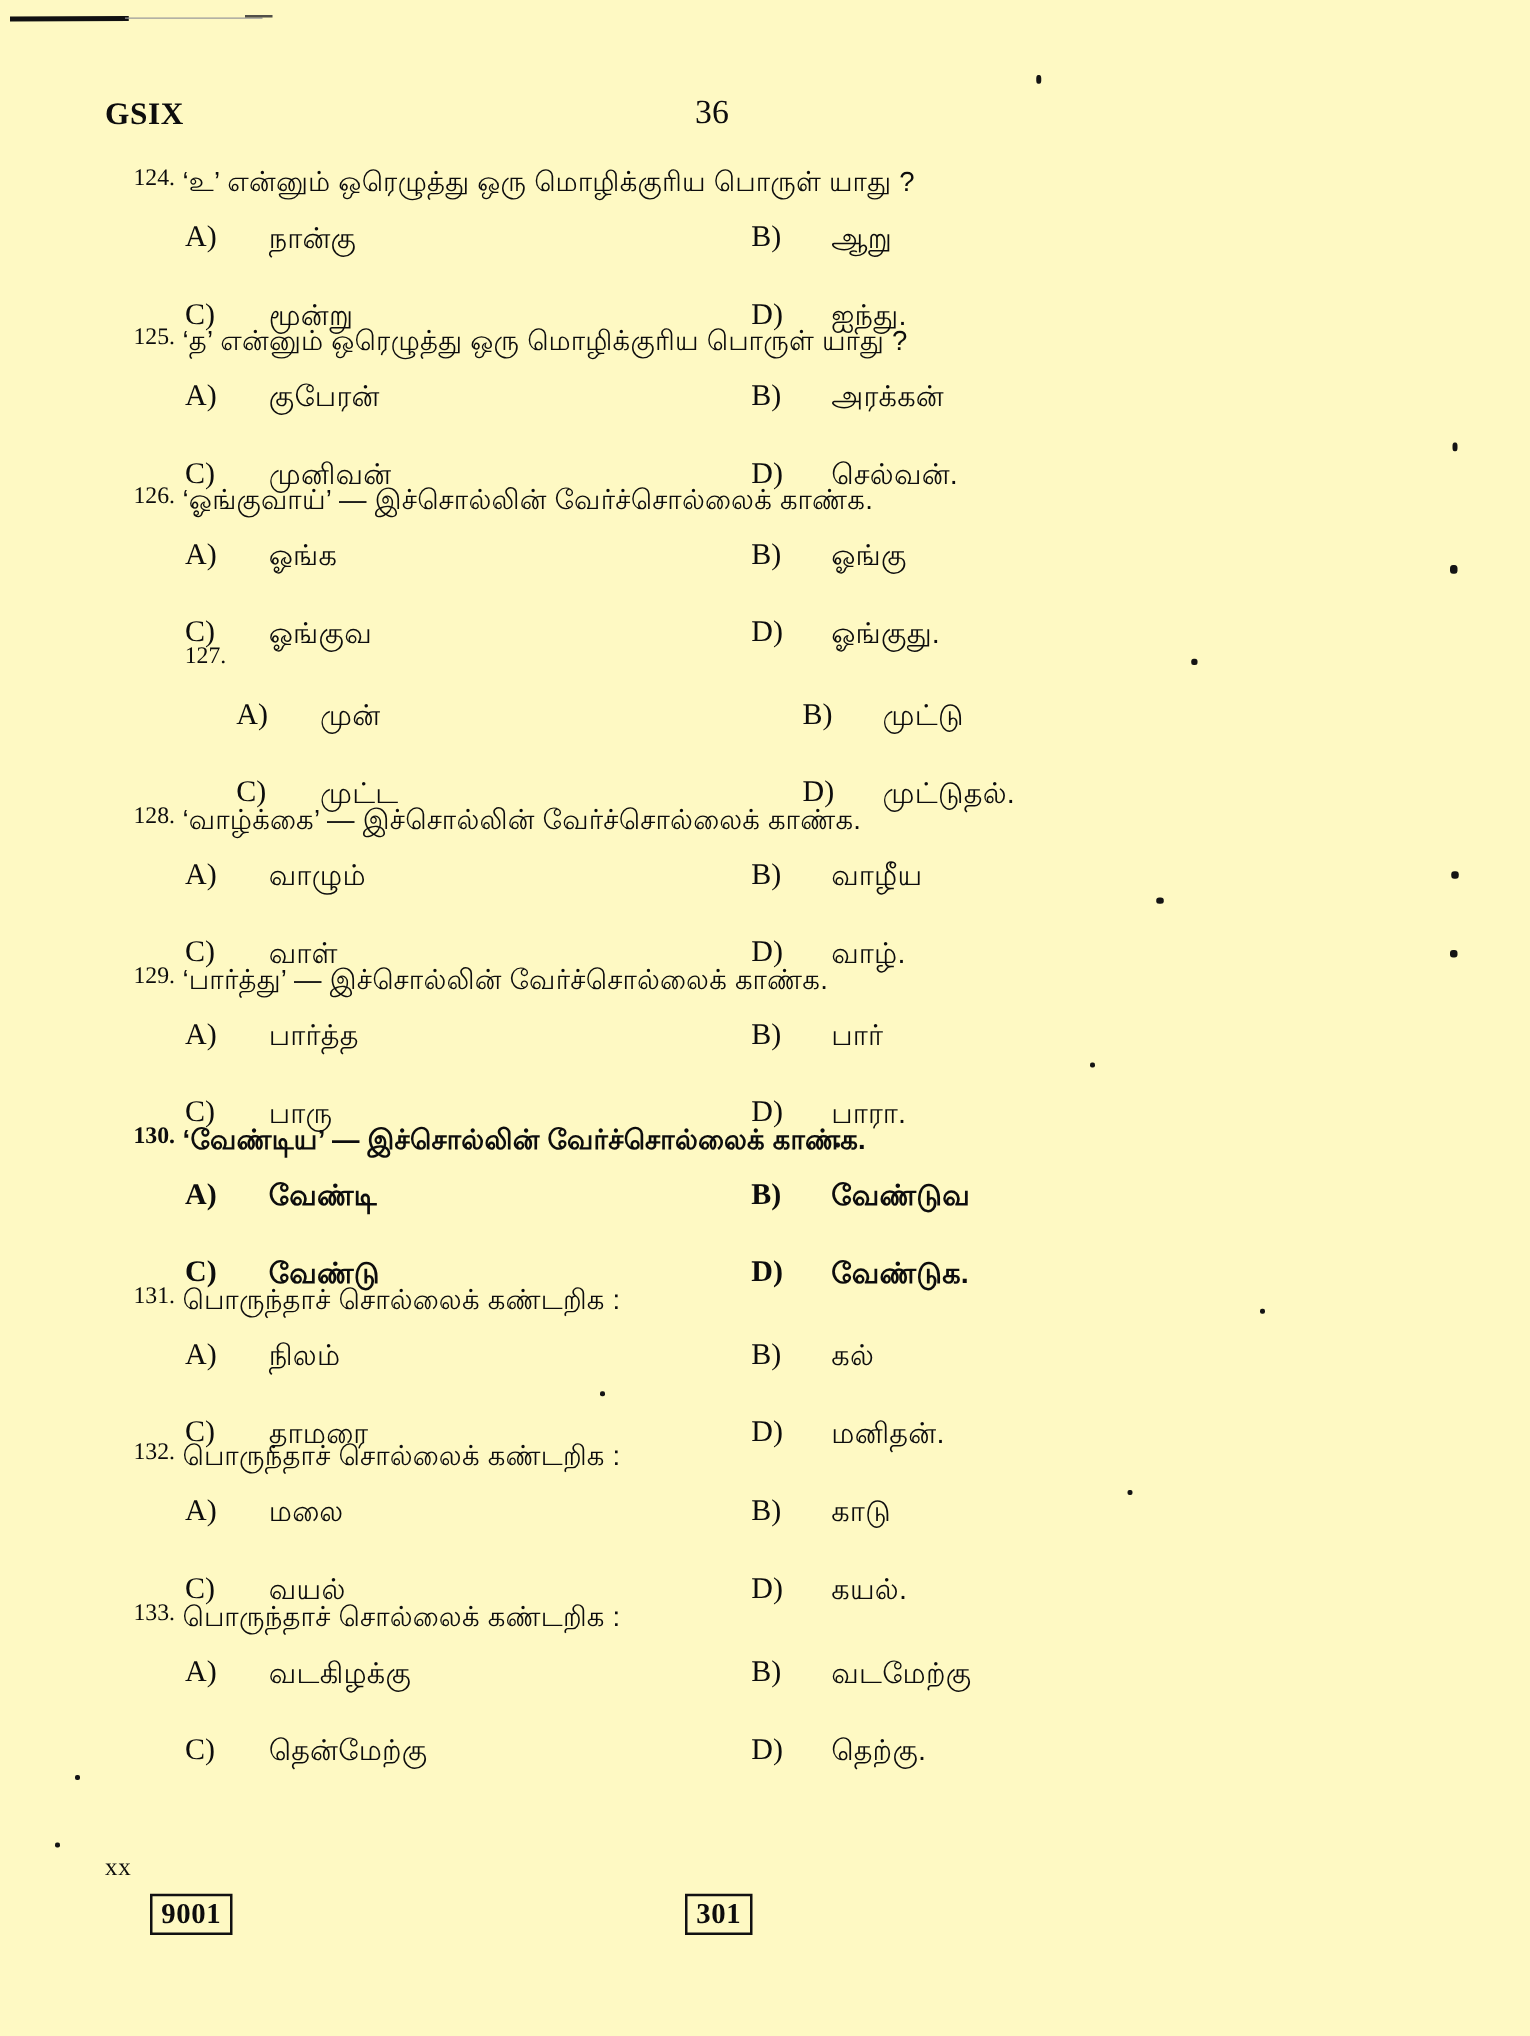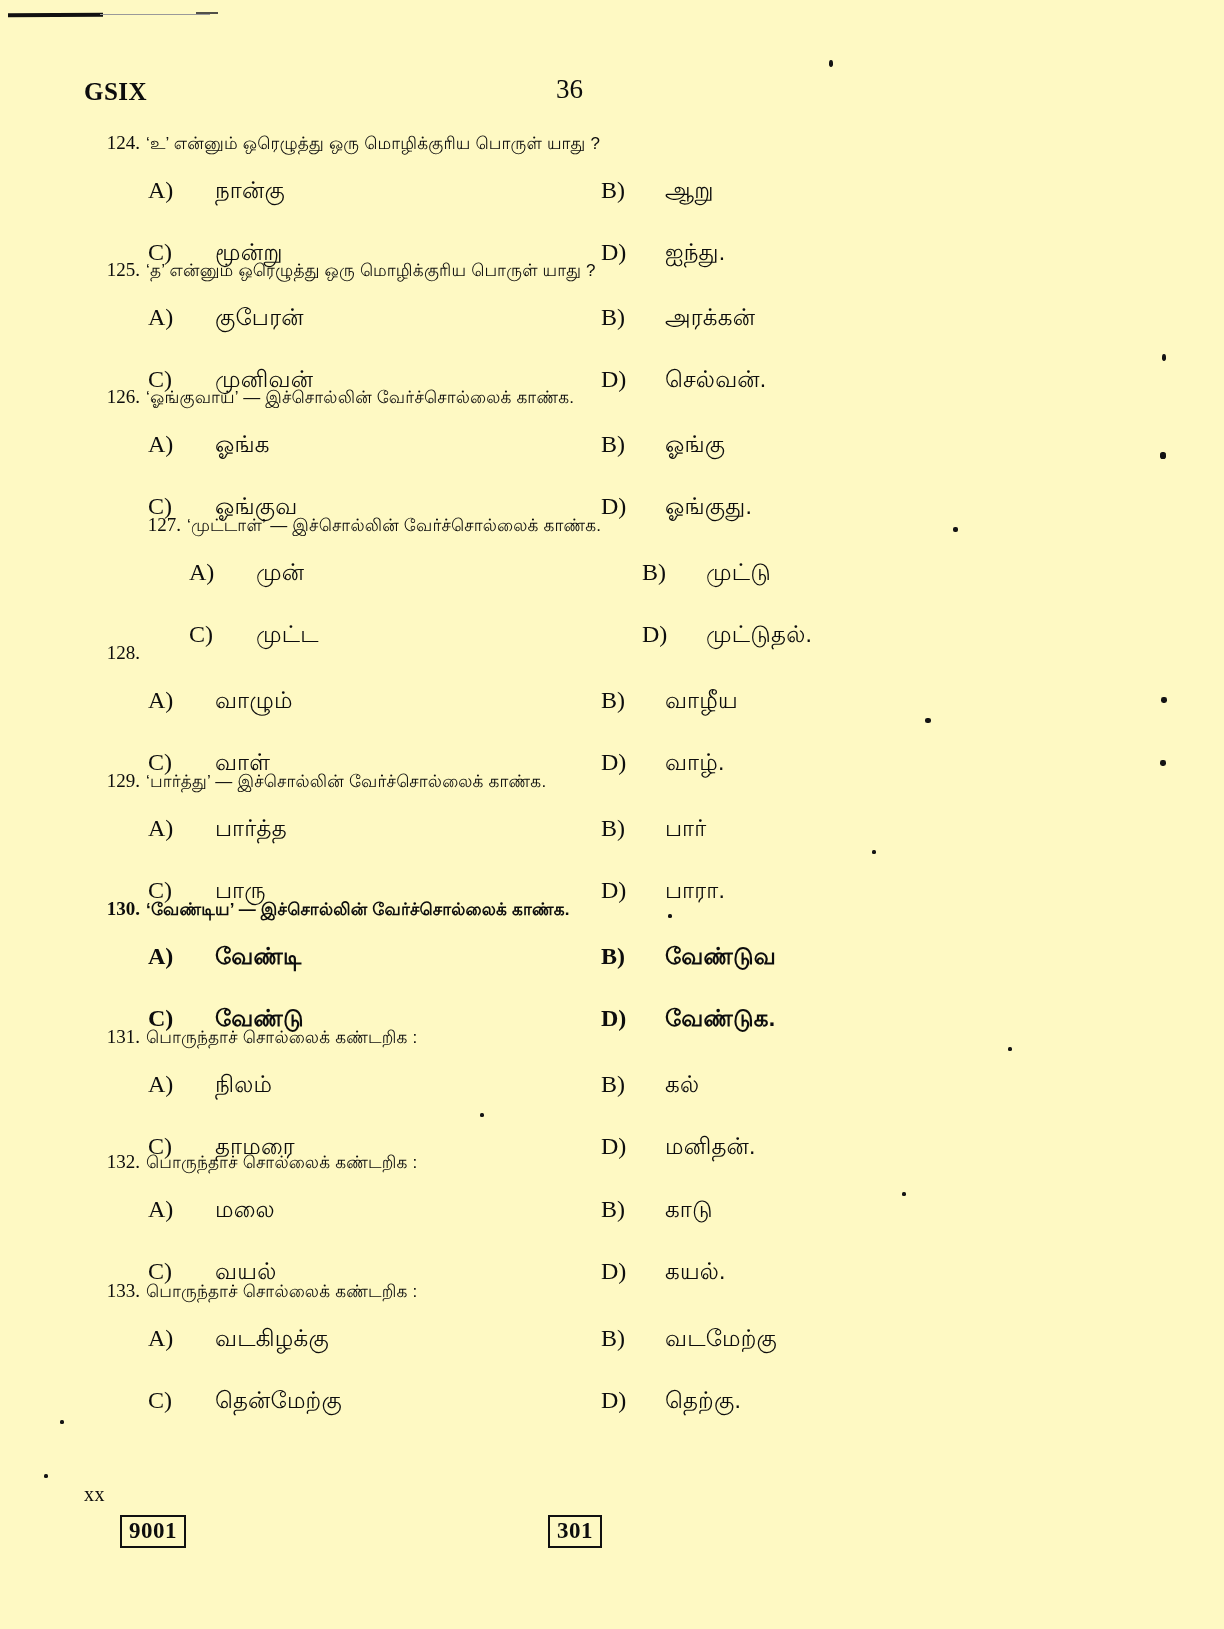--- a/index.html
+++ b/index.html
@@ -69,21 +69,21 @@
     width: 58px;
     text-align: right;
     font-size: 19px;
     line-height: 1;
   }
   .q-text {
     position: absolute;
     left: 146px;
     top: 1px;
     font-family: "Liberation Sans", "DejaVu Sans", sans-serif;
-    font-size: 17px;
+    font-size: 22px;
     line-height: 1.12;
     letter-spacing: 0.2px;
     white-space: nowrap;
   }
   .opt {
     position: absolute;
     white-space: nowrap;
   }
   .opt-label {
     position: absolute;
@@ -207,40 +207,40 @@
           <span class="opt-label">C)</span>
           <span class="opt-text">ஓங்குவ</span>
         </div>
         <div class="opt col-right" style="top: 107px; left: 0px; width: 1224px; height: 34px;">
           <span class="opt-label">D)</span>
           <span class="opt-text">ஓங்குது.</span>
         </div>
       </div>
       <div class="q-block" style="top: 515px; height: 141px; margin-left: 41px;">
         <div class="q-num">127.</div>
-        <div class="q-text">‘முட்டாள்’ — இச்சொல்லின் வேர்ச்சொல்லைக் காண்க.</div>
         <div class="opt col-left" style="top: 45px; left: 0px; width: 1224px; height: 34px;">
           <span class="opt-label">A)</span>
           <span class="opt-text">முன்</span>
         </div>
         <div class="opt col-right" style="top: 45px; left: 0px; width: 1224px; height: 34px;">
           <span class="opt-label">B)</span>
           <span class="opt-text">முட்டு</span>
         </div>
         <div class="opt col-left" style="top: 107px; left: 0px; width: 1224px; height: 34px;">
           <span class="opt-label">C)</span>
           <span class="opt-text">முட்ட</span>
         </div>
         <div class="opt col-right" style="top: 107px; left: 0px; width: 1224px; height: 34px;">
           <span class="opt-label">D)</span>
           <span class="opt-text">முட்டுதல்.</span>
         </div>
       </div>
       <div class="q-block" style="top: 643px; height: 141px;">
         <div class="q-num">128.</div>
+        <div class="q-text">‘வாழ்க்கை’ — இச்சொல்லின் வேர்ச்சொல்லைக் காண்க.</div>
         <div class="opt col-left" style="top: 45px; left: 0px; width: 1224px; height: 34px;">
           <span class="opt-label">A)</span>
           <span class="opt-text">வாழும்</span>
         </div>
         <div class="opt col-right" style="top: 45px; left: 0px; width: 1224px; height: 34px;">
           <span class="opt-label">B)</span>
           <span class="opt-text">வாழீய</span>
         </div>
         <div class="opt col-left" style="top: 107px; left: 0px; width: 1224px; height: 34px;">
           <span class="opt-label">C)</span>

